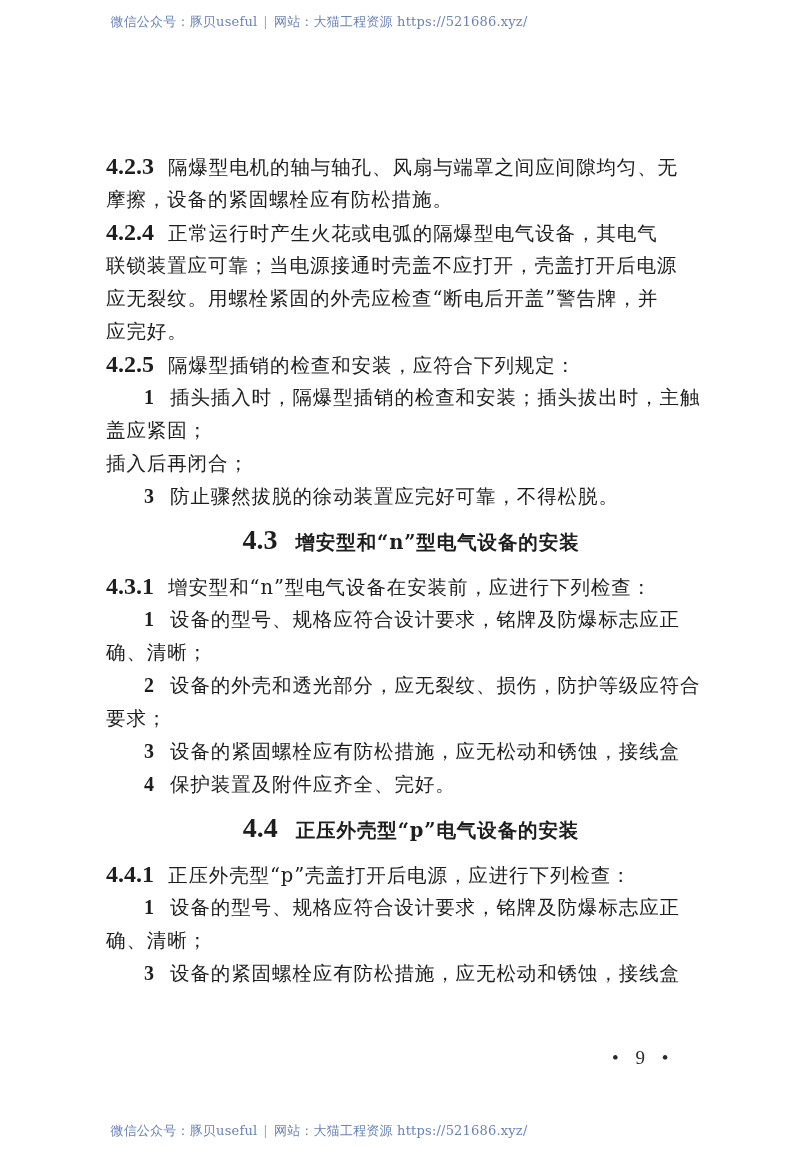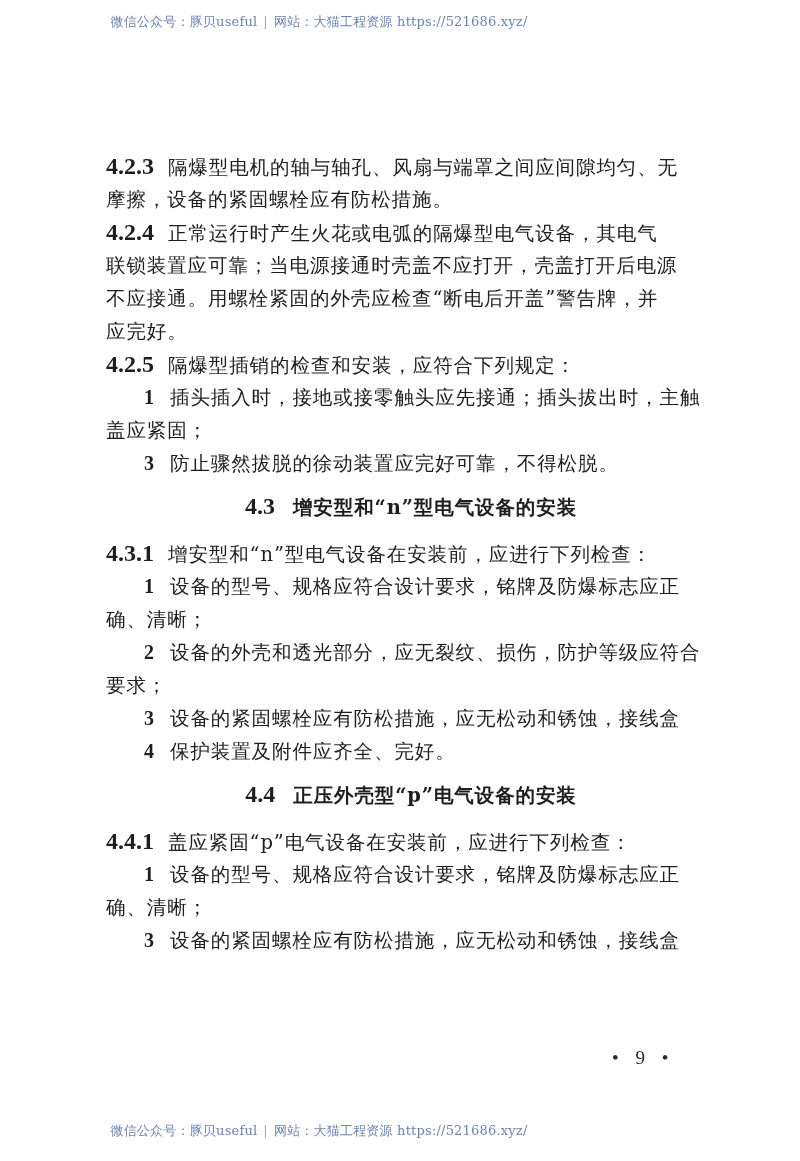--- a/index.html
+++ b/index.html
@@ -63,21 +63,21 @@
       font-weight: bold;
       height: 33px;
       line-height: 33px;
       font-size: 19.5px;
       letter-spacing: 0.9px;
       margin: 10px 0 14px 0;
       padding-left: 20px;
     }
     .heading .hnum {
       font-family: "Liberation Serif", "DejaVu Serif", serif;
-      font-size: 24px;
+      font-size: 28px;
       margin-right: 18px;
       letter-spacing: 0;
     }
     .page-number {
       position: absolute;
       top: 1047px;
       left: 612px;
       font-family: "Liberation Serif", "DejaVu Serif", serif;
       font-size: 19px;
       color: #2a2a2a;
@@ -94,31 +94,32 @@
 <div class="page">
 
   <div>
     <div class="line"><span class="clause-num">4.2.3</span><span>隔爆型电机的轴与轴孔、风扇与端罩之间应间隙均匀、无</span></div>
     <div class="line">摩擦，设备的紧固螺栓应有防松措施。</div>
   </div>
 
   <div>
     <div class="line"><span class="clause-num">4.2.4</span><span>正常运行时产生火花或电弧的隔爆型电气设备，其电气</span></div>
     <div class="line">联锁装置应可靠；当电源接通时壳盖不应打开，壳盖打开后电源</div>
-    <div class="line">不应接通。用螺栓紧固的外壳应检查“断电后开盖”警告牌，并</div>
+    <div class="line">应无裂纹。用螺栓紧固的外壳应检查“断电后开盖”警告牌，并</div>
     <div class="line">应完好。</div>
   </div>
 
   <div>
     <div class="line"><span class="clause-num">4.2.5</span><span>隔爆型插销的检查和安装，应符合下列规定：</span></div>
     <div>
-      <div class="line"><span class="item-num">1</span><span>插头插入时，接地或接零触头应先接通；插头拔出时，主触</span></div>
+      <div class="line"><span class="item-num">1</span><span>插头插入时，隔爆型插销的检查和安装；插头拔出时，主触</span></div>
       <div class="line">盖应紧固；</div>
     </div>
     <div>
+      <div class="line">插入后再闭合；</div>
     </div>
     <div>
       <div class="line"><span class="item-num">3</span><span>防止骤然拔脱的徐动装置应完好可靠，不得松脱。</span></div>
     </div>
   </div>
 
   <div class="heading"><span class="hnum">4.3</span><span>增安型和“n”型电气设备的安装</span></div>
 
   <div>
     <div class="line"><span class="clause-num">4.3.1</span><span>增安型和“n”型电气设备在安装前，应进行下列检查：</span></div>
@@ -134,21 +135,21 @@
       <div class="line"><span class="item-num">3</span><span>设备的紧固螺栓应有防松措施，应无松动和锈蚀，接线盒</span></div>
     </div>
     <div>
       <div class="line"><span class="item-num">4</span><span>保护装置及附件应齐全、完好。</span></div>
     </div>
   </div>
 
   <div class="heading"><span class="hnum">4.4</span><span>正压外壳型“p”电气设备的安装</span></div>
 
   <div>
-    <div class="line"><span class="clause-num">4.4.1</span><span>盖应紧固“p”电气设备在安装前，应进行下列检查：</span></div>
+    <div class="line"><span class="clause-num">4.4.1</span><span>正压外壳型“p”壳盖打开后电源，应进行下列检查：</span></div>
     <div>
       <div class="line"><span class="item-num">1</span><span>设备的型号、规格应符合设计要求，铭牌及防爆标志应正</span></div>
       <div class="line">确、清晰；</div>
     </div>
     <div>
       <div class="line"><span class="item-num">3</span><span>设备的紧固螺栓应有防松措施，应无松动和锈蚀，接线盒</span></div>
     </div>
   </div>
 </div>
 

